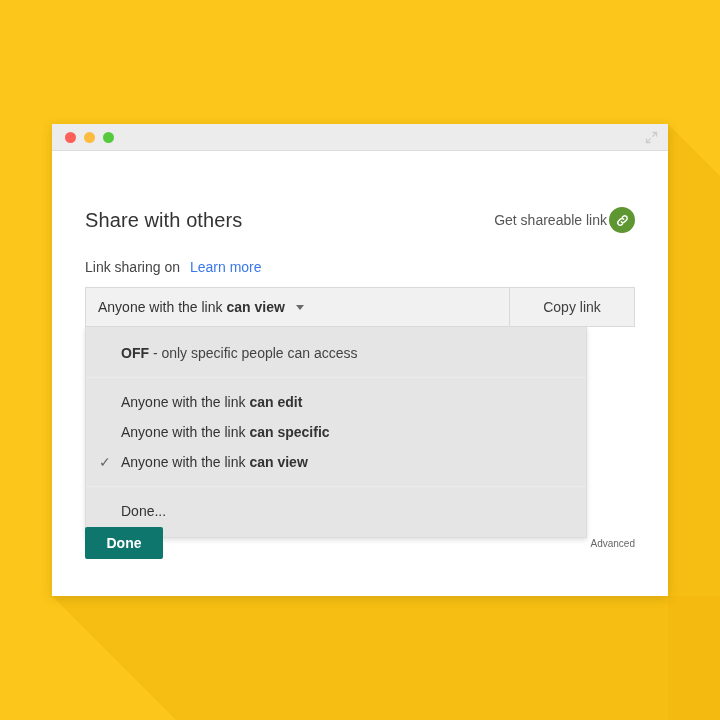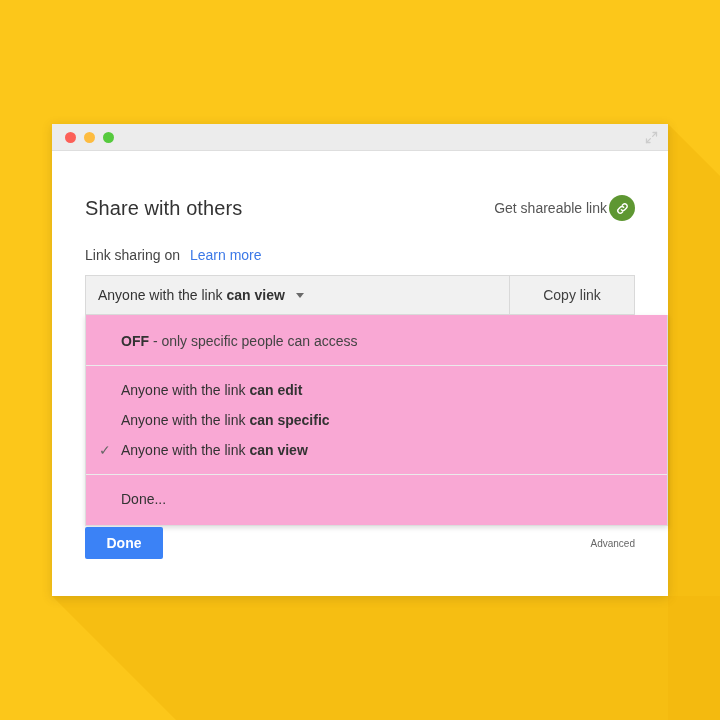--- a/index.html
+++ b/index.html
@@ -91,21 +91,21 @@
     box-sizing: border-box;
     position: relative;
     height: 445px;
   }
 
   
   #header-row {
     display: flex;
     align-items: center;
     justify-content: space-between;
-    padding-top: 44px;
+    padding-top: 56px;
   }
   #dialog-title {
     font-size: 20px;
     color: #333333;
     letter-spacing: .1px;
   }
   #shareable-link-group {
     display: flex;
     align-items: center;
     gap: 2px;
@@ -173,22 +173,22 @@
     align-items: center;
     justify-content: center;
     font-size: 14px;
     color: #404040;
     box-sizing: border-box;
     cursor: pointer;
   }
 
   
   #visibility-menu {
-    width: 583px;
-    background: #f9a8d4;
+    width: 502px;
+    background: #e5e5e5;
     border: 1px solid #dcdcdc;
     border-top: none;
     box-shadow: 0 2px 5px rgba(0,0,0,.13);
     box-sizing: border-box;
     padding: 2px 0;
   }
   .menu-item {
     height: 30px;
     display: flex;
     align-items: center;
@@ -220,21 +220,21 @@
   #footer-row {
     position: absolute;
     left: 33px;
     right: 33px;
     bottom: 37px;
     display: flex;
     align-items: center;
     justify-content: space-between;
   }
   #done-button {
-    background: #3b82f6;
+    background: #0f766e;
     color: #ffffff;
     font-size: 14px;
     font-weight: bold;
     border: none;
     border-radius: 2px;
     width: 78px;
     height: 32px;
     cursor: pointer;
     font-family: "Liberation Sans", sans-serif;
   }

